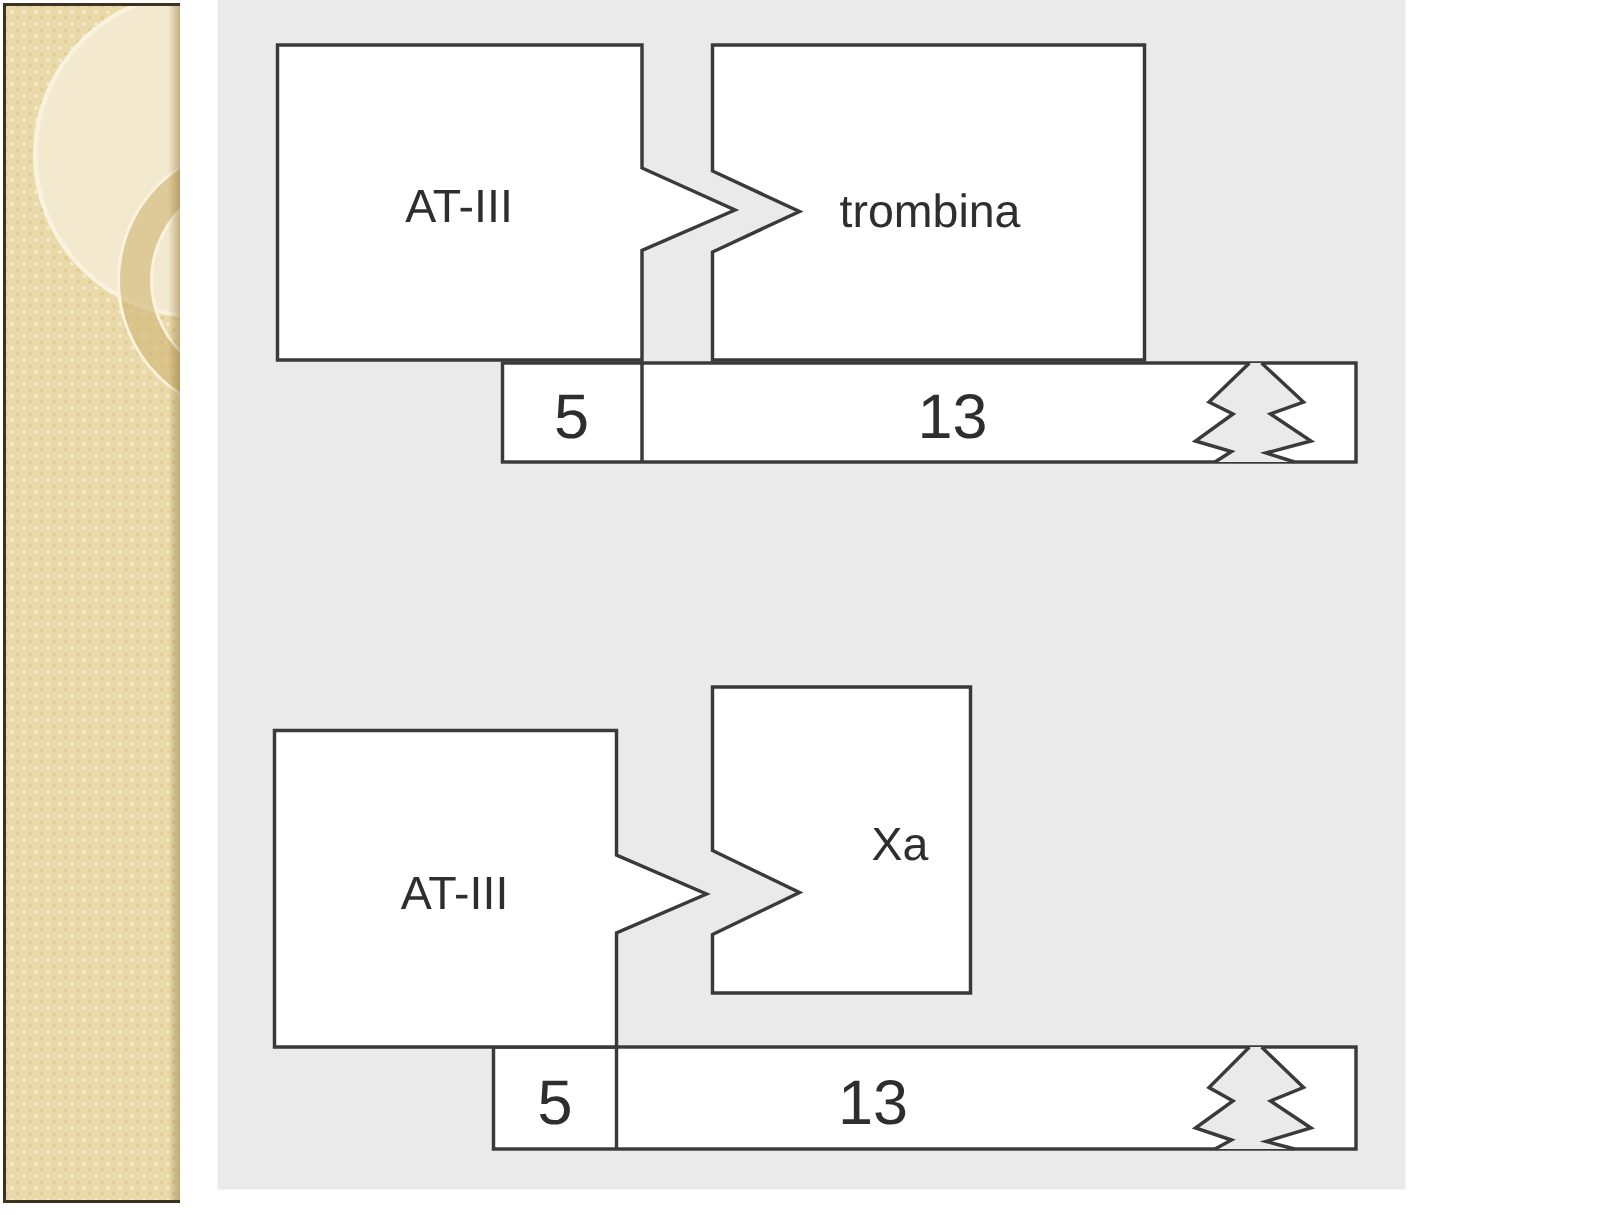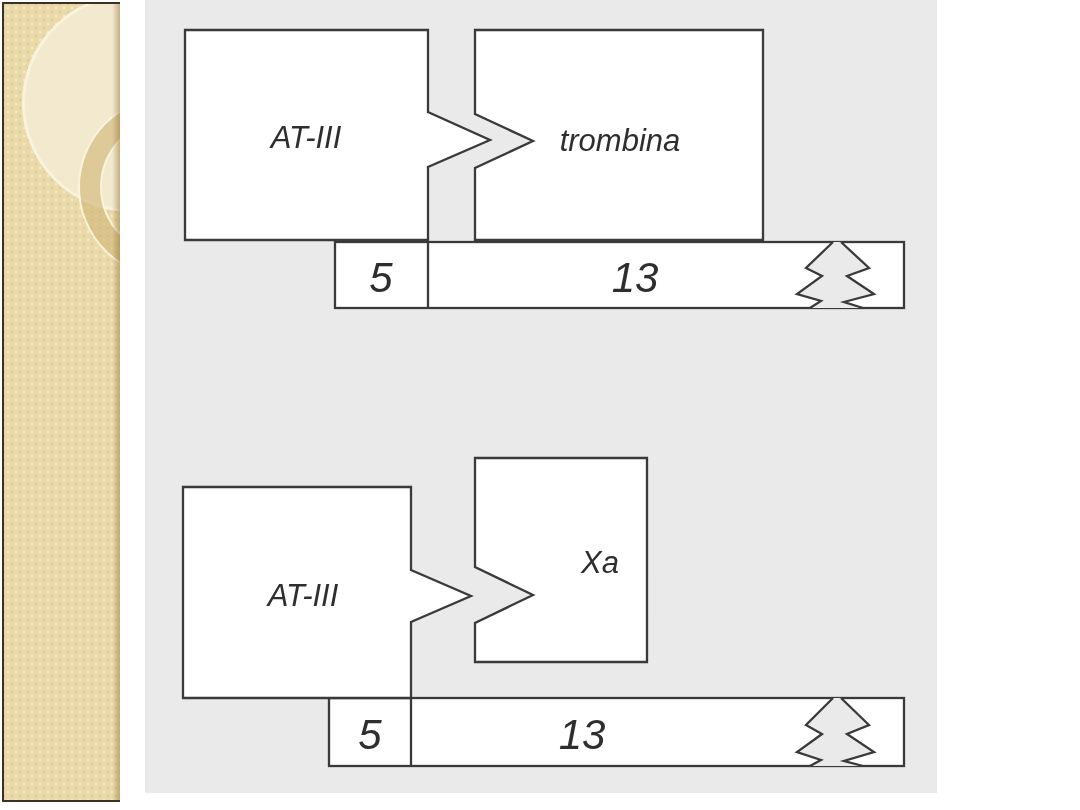--- a/index.html
+++ b/index.html
@@ -7,21 +7,20 @@
     padding: 0;
     background: #ffffff;
     font-family: "Liberation Sans", "DejaVu Sans", sans-serif;
   }
   .page {
     position: relative;
     width: 1080px;
     height: 810px;
     background: #ffffff;
     overflow: hidden;
-    font-style: italic;
   }
   
   .sidebar {
     position: absolute;
     left: 2px;
     top: 2px;
     width: 118px;
     height: 800px;
     box-sizing: border-box;
     background-color: #ebdaa9;

